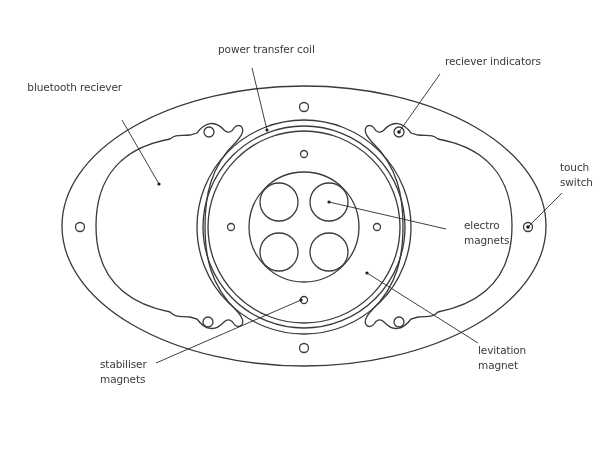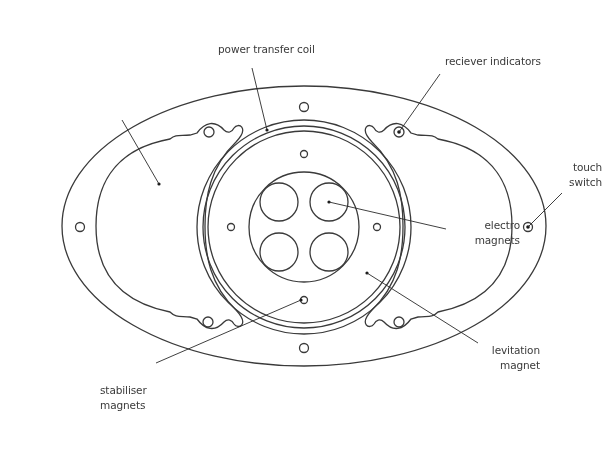--- a/index.html
+++ b/index.html
@@ -7,21 +7,21 @@
   #diagram { position: absolute; left: 0; top: 0; }
   .lbl {
     position: absolute;
     font-family: "DejaVu Sans", sans-serif;
     font-size: 10.5px;
     line-height: 15px;
     color: #3a3a3a;
     white-space: nowrap;
     letter-spacing: -0.1px;
   }
-  .center { text-align: right; }
+  .center { text-align: left; }
   .right { text-align: right; }
 </style>
 </head>
 <body>
 
 <svg id="diagram" width="610" height="449" viewBox="0 0 610 449" xmlns="http://www.w3.org/2000/svg">
   <g fill="none" stroke="#3a3a3a" stroke-width="1.3">
 
     <ellipse cx="304" cy="226" rx="242" ry="140"></ellipse>
 
@@ -96,35 +96,36 @@
     <line x1="562" y1="193" x2="528" y2="227"></line>
     <line x1="329" y1="202" x2="446" y2="229"></line>
     <line x1="367" y1="273" x2="478" y2="343"></line>
     <line x1="301" y1="300" x2="156" y2="363"></line>
   </g>
 </svg>
 
 <div class="lbl" style="left:197px; top:42px;margin-left:21px;">power transfer coil</div>
 
 <div class="lbl right" style="left:6px; top:80px; width:116px;">
+  <div>bluetooth reciever</div>
 </div>
 
 <div class="lbl" style="left:445px; top:54px;">reciever indicators</div>
 
 <div class="lbl center" style="left:560px; top:160px; width:42px;">
   <div>touch</div>
   <div>switch</div>
 </div>
 
 <div class="lbl center" style="left:464px; top:218px; width:56px;">
   <div>electro</div>
   <div>magnets</div>
 </div>
 
 <div class="lbl center" style="left:478px; top:343px; width:62px;">
   <div>levitation</div>
   <div>magnet</div>
 </div>
 
-<div class="lbl" style="left:100px; top:357px;margin-top:26px;">
+<div class="lbl" style="left:100px; top:357px;">
   <div>stabiliser</div>
   <div>magnets</div>
 </div>
 
 </body></html>

